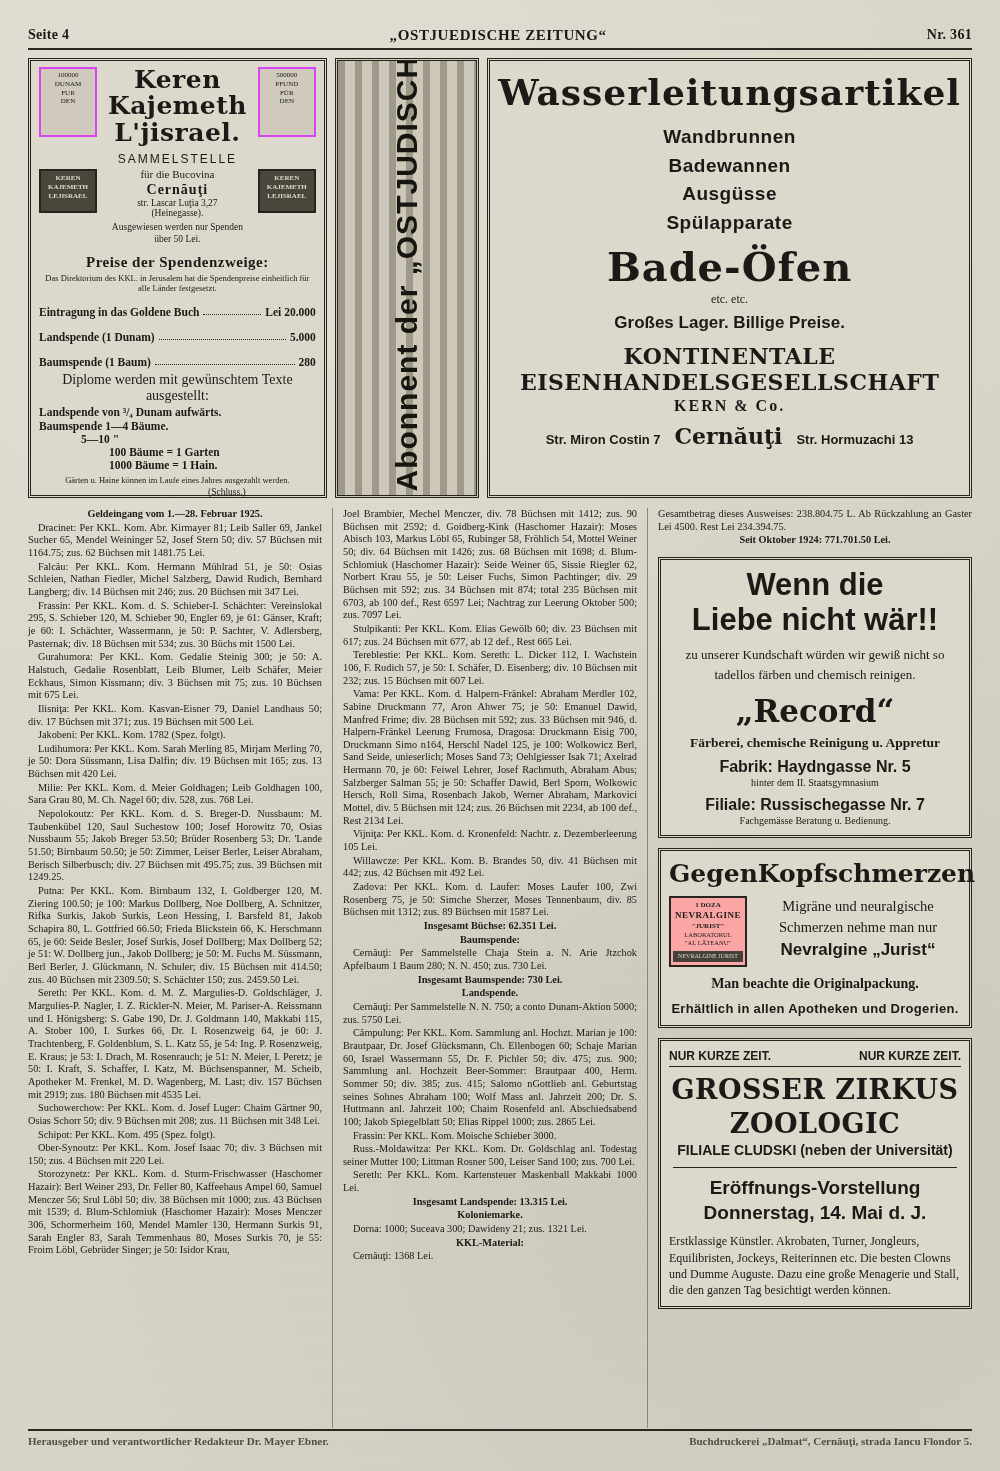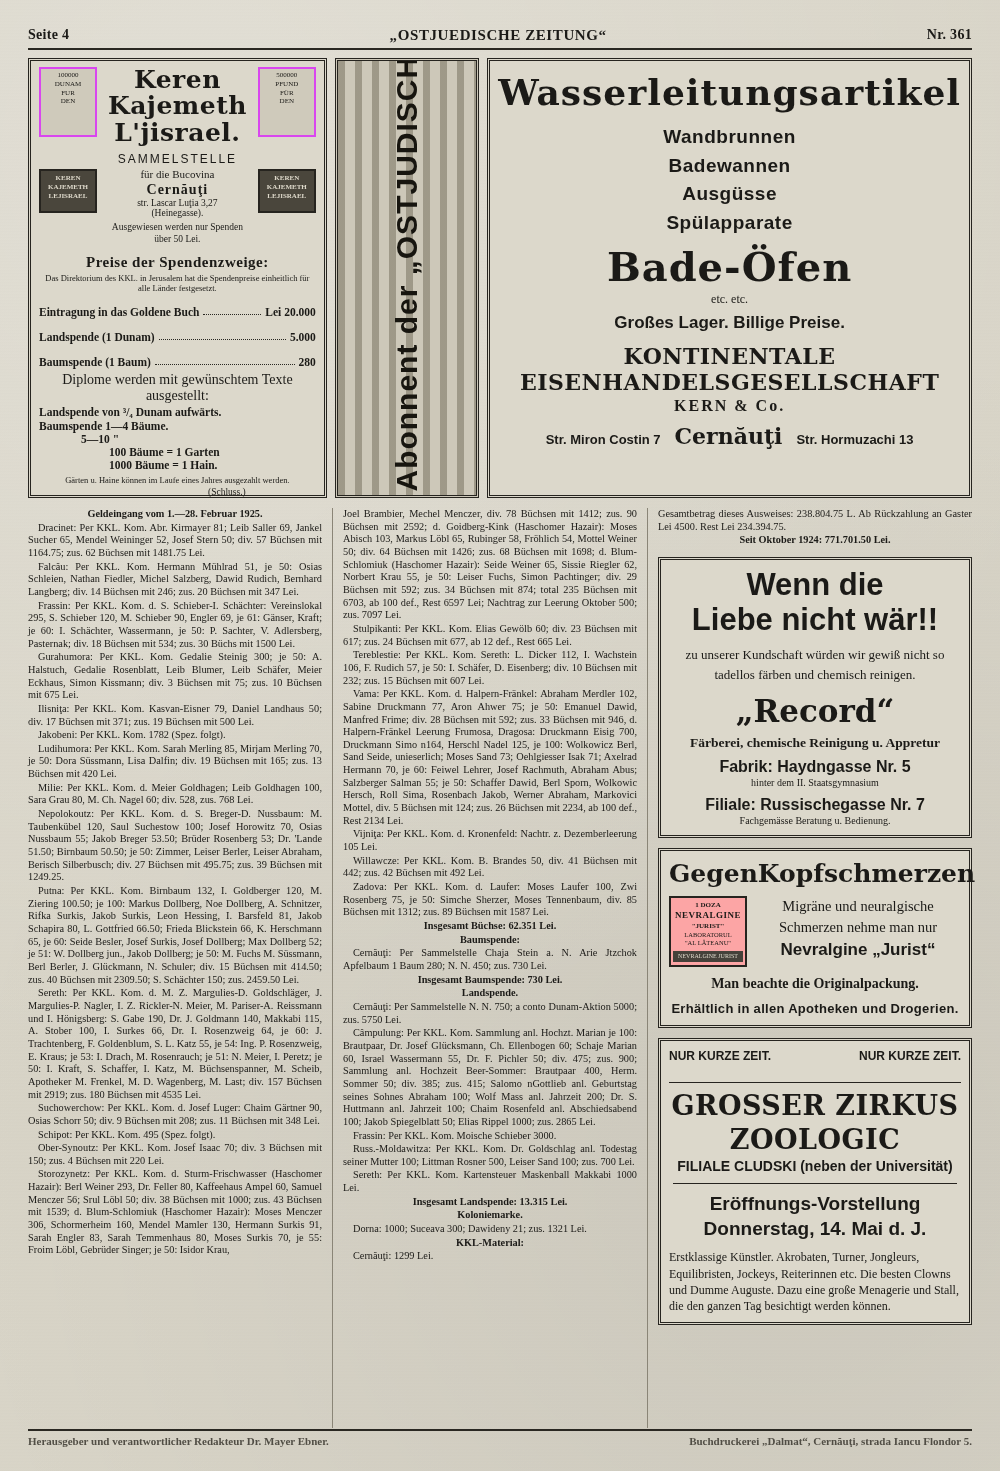--- a/index.html
+++ b/index.html
@@ -96,21 +96,21 @@
   .pack{width:78px;border:2px solid #26241f;background:#fca5a5;font-size:6.5px;text-align:center;
     line-height:1.3;padding:3px 2px;box-sizing:border-box;}
   .pack .p1{font-weight:bold;font-size:7px;}
   .pack .p2{font-weight:bold;font-size:9px;letter-spacing:.5px;}
   .pack .dark{background:#45413a;color:#ded9cb;margin-top:3px;font-size:6px;padding:2px 1px;}
   .kopf-t{flex:1;font-size:14.5px;line-height:1.45;text-align:center;}
   .kopf-n{font-family:"Liberation Sans",sans-serif;font-weight:bold;font-size:17px;}
   .kopf-b{font-weight:bold;font-size:14px;margin-top:8px;}
   .kopf-c{font-family:"Liberation Sans",sans-serif;font-weight:bold;font-size:13px;margin-top:8px;letter-spacing:.3px;}
   .zirk-top{display:flex;justify-content:space-between;font-family:"Liberation Sans",sans-serif;
-    font-weight:bold;font-size:12px;border-bottom:1px solid #26241f;padding-bottom:19px;}
+    font-weight:bold;font-size:12px;border-bottom:1px solid #26241f;padding-bottom:3px;}
   .zirk-h{font-family:"DejaVu Serif",serif;font-weight:bold;font-size:27px;margin-top:6px;letter-spacing:.5px;}
   .zirk-f{font-family:"Liberation Sans",sans-serif;font-weight:bold;font-size:14px;margin-top:2px;}
   .zirk-hr{border-top:1px solid #26241f;margin:8px 4px;}
   .zirk-e{font-family:"Liberation Sans",sans-serif;font-weight:bold;font-size:19px;line-height:1.3;}
   .zirk-p{font-size:12px;line-height:1.35;margin-top:8px;text-align:left;}
 </style>
 </head>
 <body>
 
 <div id="page">
@@ -257,21 +257,21 @@
       <p class="ctr">Landspende.</p>
       <p class="ind">Cernăuţi: Per Sammelstelle N. N. 750; a conto Dunam-Aktion 5000; zus. 5750 Lei.</p>
       <p class="ind">Câmpulung: Per KKL. Kom. Sammlung anl. Hochzt. Marian je 100: Brautpaar, Dr. Josef Glücksmann, Ch. Ellenbogen 60; Schaje Marian 60, Israel Wassermann 55, Dr. F. Pichler 50; div. 475; zus. 900; Sammlung anl. Hochzeit Beer-Sommer: Brautpaar 400, Herm. Sommer 50; div. 385; zus. 415; Salomo nGottlieb anl. Geburtstag seines Sohnes Abraham 100; Wolf Mass anl. Jahrzeit 200; Dr. S. Huttmann anl. Jahrzeit 100; Chaim Rosenfeld anl. Abschiedsabend 100; Jakob Spiegelblatt 50; Elias Rippel 1000; zus. 2865 Lei.</p>
       <p class="ind">Frassin: Per KKL. Kom. Moische Schieber 3000.</p>
       <p class="ind">Russ.-Moldawitza: Per KKL. Kom. Dr. Goldschlag anl. Todestag seiner Mutter 100; Littman Rosner 500, Leiser Sand 100; zus. 700 Lei.</p>
       <p class="ind">Sereth: Per KKL. Kom. Kartensteuer Maskenball Makkabi 1000 Lei.</p>
       <p class="ctr">Insgesamt Landspende: 13.315 Lei.</p>
       <p class="ctr">Koloniemarke.</p>
       <p class="ind">Dorna: 1000; Suceava 300; Dawideny 21; zus. 1321 Lei.</p>
       <p class="ctr">KKL-Material:</p>
-      <p class="ind">Cernăuţi: 1299 Lei.</p>
+      <p class="ind">Cernăuţi: 1368 Lei.</p>
     </div>
     <div class="vrule"></div>
 
     <div class="col c3">
       <p>Gesamtbetrag dieses Ausweises: 238.804.75 L. Ab Rückzahlung an Gaster Lei 4500. Rest Lei 234.394.75.</p>
       <p class="ctr">Seit Oktober 1924: 771.701.50 Lei.</p>
 
       <div class="ad wenn">
         <div class="wenn-h">Wenn die</div>
         <div class="wenn-h">Liebe nicht wär!!</div>

